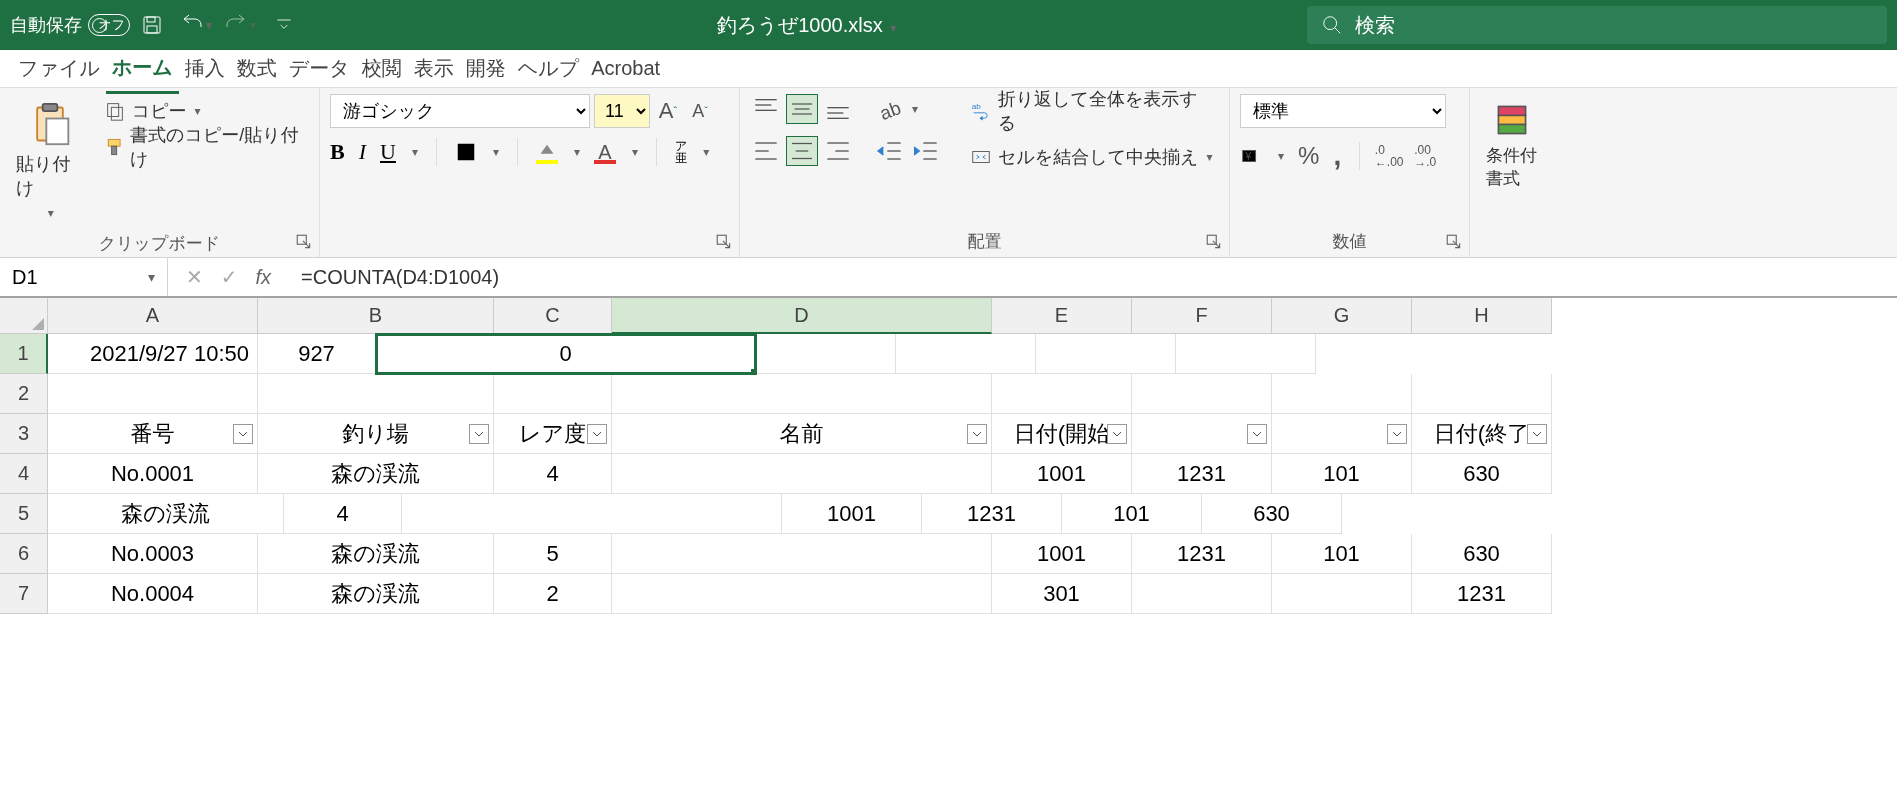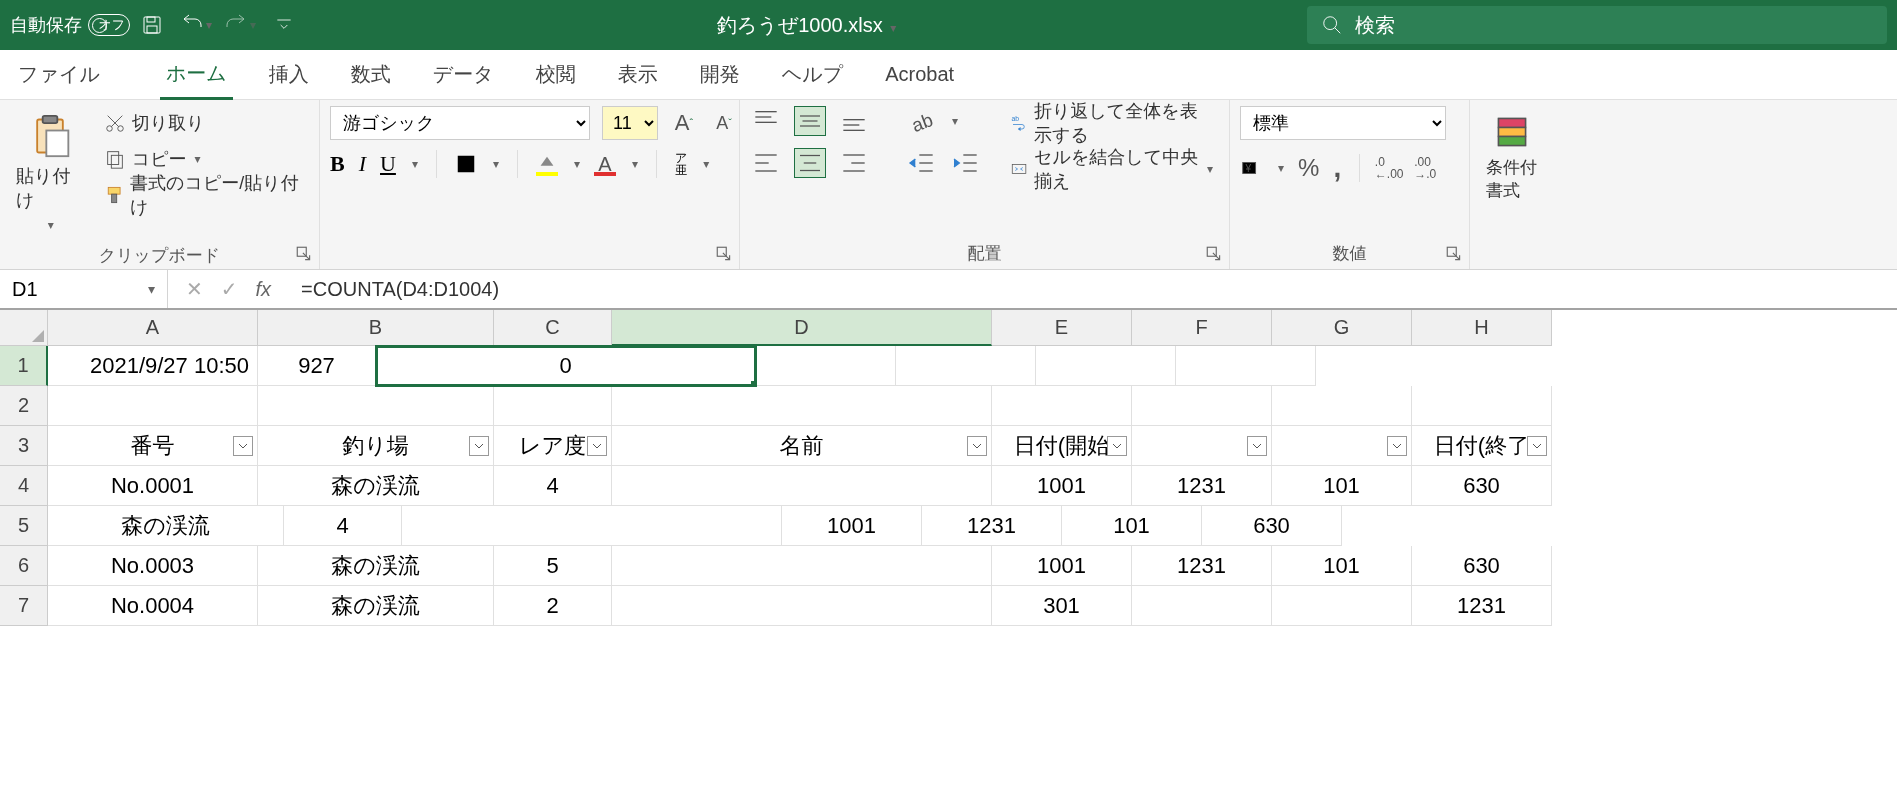--- a/index.html
+++ b/index.html
@@ -10,33 +10,33 @@
   .autosave { display: flex; align-items: center; gap: 6px; font-size: 18px; }
   .toggle { width: 42px; height: 22px; border: 1.5px solid #fff; border-radius: 12px; position: relative; display: inline-flex; align-items: center; justify-content: flex-end; padding: 0 4px; font-size: 13px; }
   .toggle::before { content: ""; width: 13px; height: 13px; border: 1.5px solid #fff; border-radius: 50%; position: absolute; left: 3px; }
   .qa-btn { width: 36px; height: 36px; display: inline-flex; align-items: center; justify-content: center; margin: 0 4px; cursor: pointer; }
   .qa-btn svg { stroke: #fff; fill: none; }
   .title-center { flex: 1; text-align: center; font-size: 20px; }
   .search-box { width: 580px; height: 38px; background: #2d8055; border-radius: 4px; display: flex; align-items: center; padding: 0 14px; gap: 12px; font-size: 20px; }
   .search-box svg { stroke: #fff; fill: none; }
 
   
-  .ribbon-tabs { height: 50px; background: #fff; border-bottom: 1px solid #e0e0e0; display: flex; align-items: center; padding: 0 12px; gap: 30px; }
+  .ribbon-tabs { height: 38px; background: #fff; border-bottom: 1px solid #e0e0e0; display: flex; align-items: center; padding: 0 12px; }
   .rtab { font-size: 20px; color: #444; padding: 10px 6px; cursor: pointer; }
-  .rtab.active { color: #1e6f42; border-bottom: 3px solid #1e6f42; font-weight: 400; margin-left: 24px; }
+  .rtab.active { color: #1e6f42; border-bottom: 3px solid #1e6f42; font-weight: 700; }
 
   
   .ribbon-body { height: 170px; background: #f5f5f5; display: flex; border-bottom: 1px solid #d4d4d4; }
   .rgroup { border-right: 1px solid #e0e0e0; padding: 6px 10px 0 10px; display: flex; flex-direction: column; position: relative; }
   .rgroup-content { flex: 1; display: flex; align-items: flex-start; gap: 8px; }
   .rgroup-label { text-align: center; font-size: 17px; color: #555; padding: 4px 0; display: flex; align-items: center; justify-content: center; position: relative; }
   .rgroup-launcher { position: absolute; right: 6px; bottom: 6px; width: 18px; height: 18px; cursor: pointer; }
   .rgroup-launcher svg { stroke: #666; fill: none; }
   .vstack { display: flex; flex-direction: column; gap: 2px; }
-  .hstack { display: flex; align-items: center; gap: 12px; }
+  .hstack { display: flex; align-items: center; gap: 4px; }
   .rbtn { display: flex; align-items: center; gap: 6px; padding: 4px 6px; font-size: 18px; color: #333; cursor: pointer; height: 34px; }
   .rbtn-lg { flex-direction: column; justify-content: center; height: auto; padding: 8px 6px; }
   .rbtn svg { stroke: #555; fill: none; }
   .ico { width: 22px; height: 22px; display: inline-flex; align-items: center; justify-content: center; }
   .ico svg { width: 100%; height: 100%; }
   .font-name-sel { width: 260px; height: 34px; border: 1px solid #ccc; background: #fff; font-size: 18px; padding: 0 8px; }
   .font-size-sel { width: 56px; height: 34px; border: 1px solid #ccc; background: #fef9c3; font-size: 18px; padding: 0 6px; }
   .numfmt-sel { width: 206px; height: 34px; border: 1px solid #ccc; background: #fff; font-size: 18px; padding: 0 8px; }
   .chev { font-size: 12px; color: #666; margin-left: 2px; }
   .sep-v { width: 1px; height: 28px; background: #ddd; margin: 0 4px; }
@@ -140,29 +140,20 @@
             <rect x="5" y="3" width="14" height="18" rx="1" stroke="#c9812c" fill="#f8e2bb"></rect>
             <rect x="8" y="1" width="8" height="4" rx="1" fill="#888"></rect>
             <rect x="10" y="9" width="12" height="14" fill="#fff" stroke="#888"></rect>
           </svg>
         <span>貼り付け</span>
         <span class="chev">▾</span>
       </div>
       <div class="vstack">
         <div class="rbtn">
           <svg viewBox="0 0 24 24" width="22" height="22">
-              <circle cx="6" cy="18" r="3"></circle>
-              <circle cx="18" cy="18" r="3"></circle>
-              <line x1="8" y1="16" x2="20" y2="4"></line>
-              <line x1="16" y1="16" x2="4" y2="4"></line>
-            </svg>
-          <span>切り取り</span>
-        </div>
-        <div class="rbtn">
-          <svg viewBox="0 0 24 24" width="22" height="22">
               <rect x="4" y="4" width="12" height="14"></rect>
               <rect x="8" y="8" width="12" height="14"></rect>
             </svg>
           <span>コピー</span>
             <span class="chev">▾</span>
         </div>
         <div class="rbtn">
           <svg viewBox="0 0 24 24" width="22" height="22">
               <rect x="5" y="3" width="14" height="8" fill="#f8d568" stroke="#c9812c"></rect>
               <rect x="9" y="11" width="6" height="10" fill="#888"></rect>

